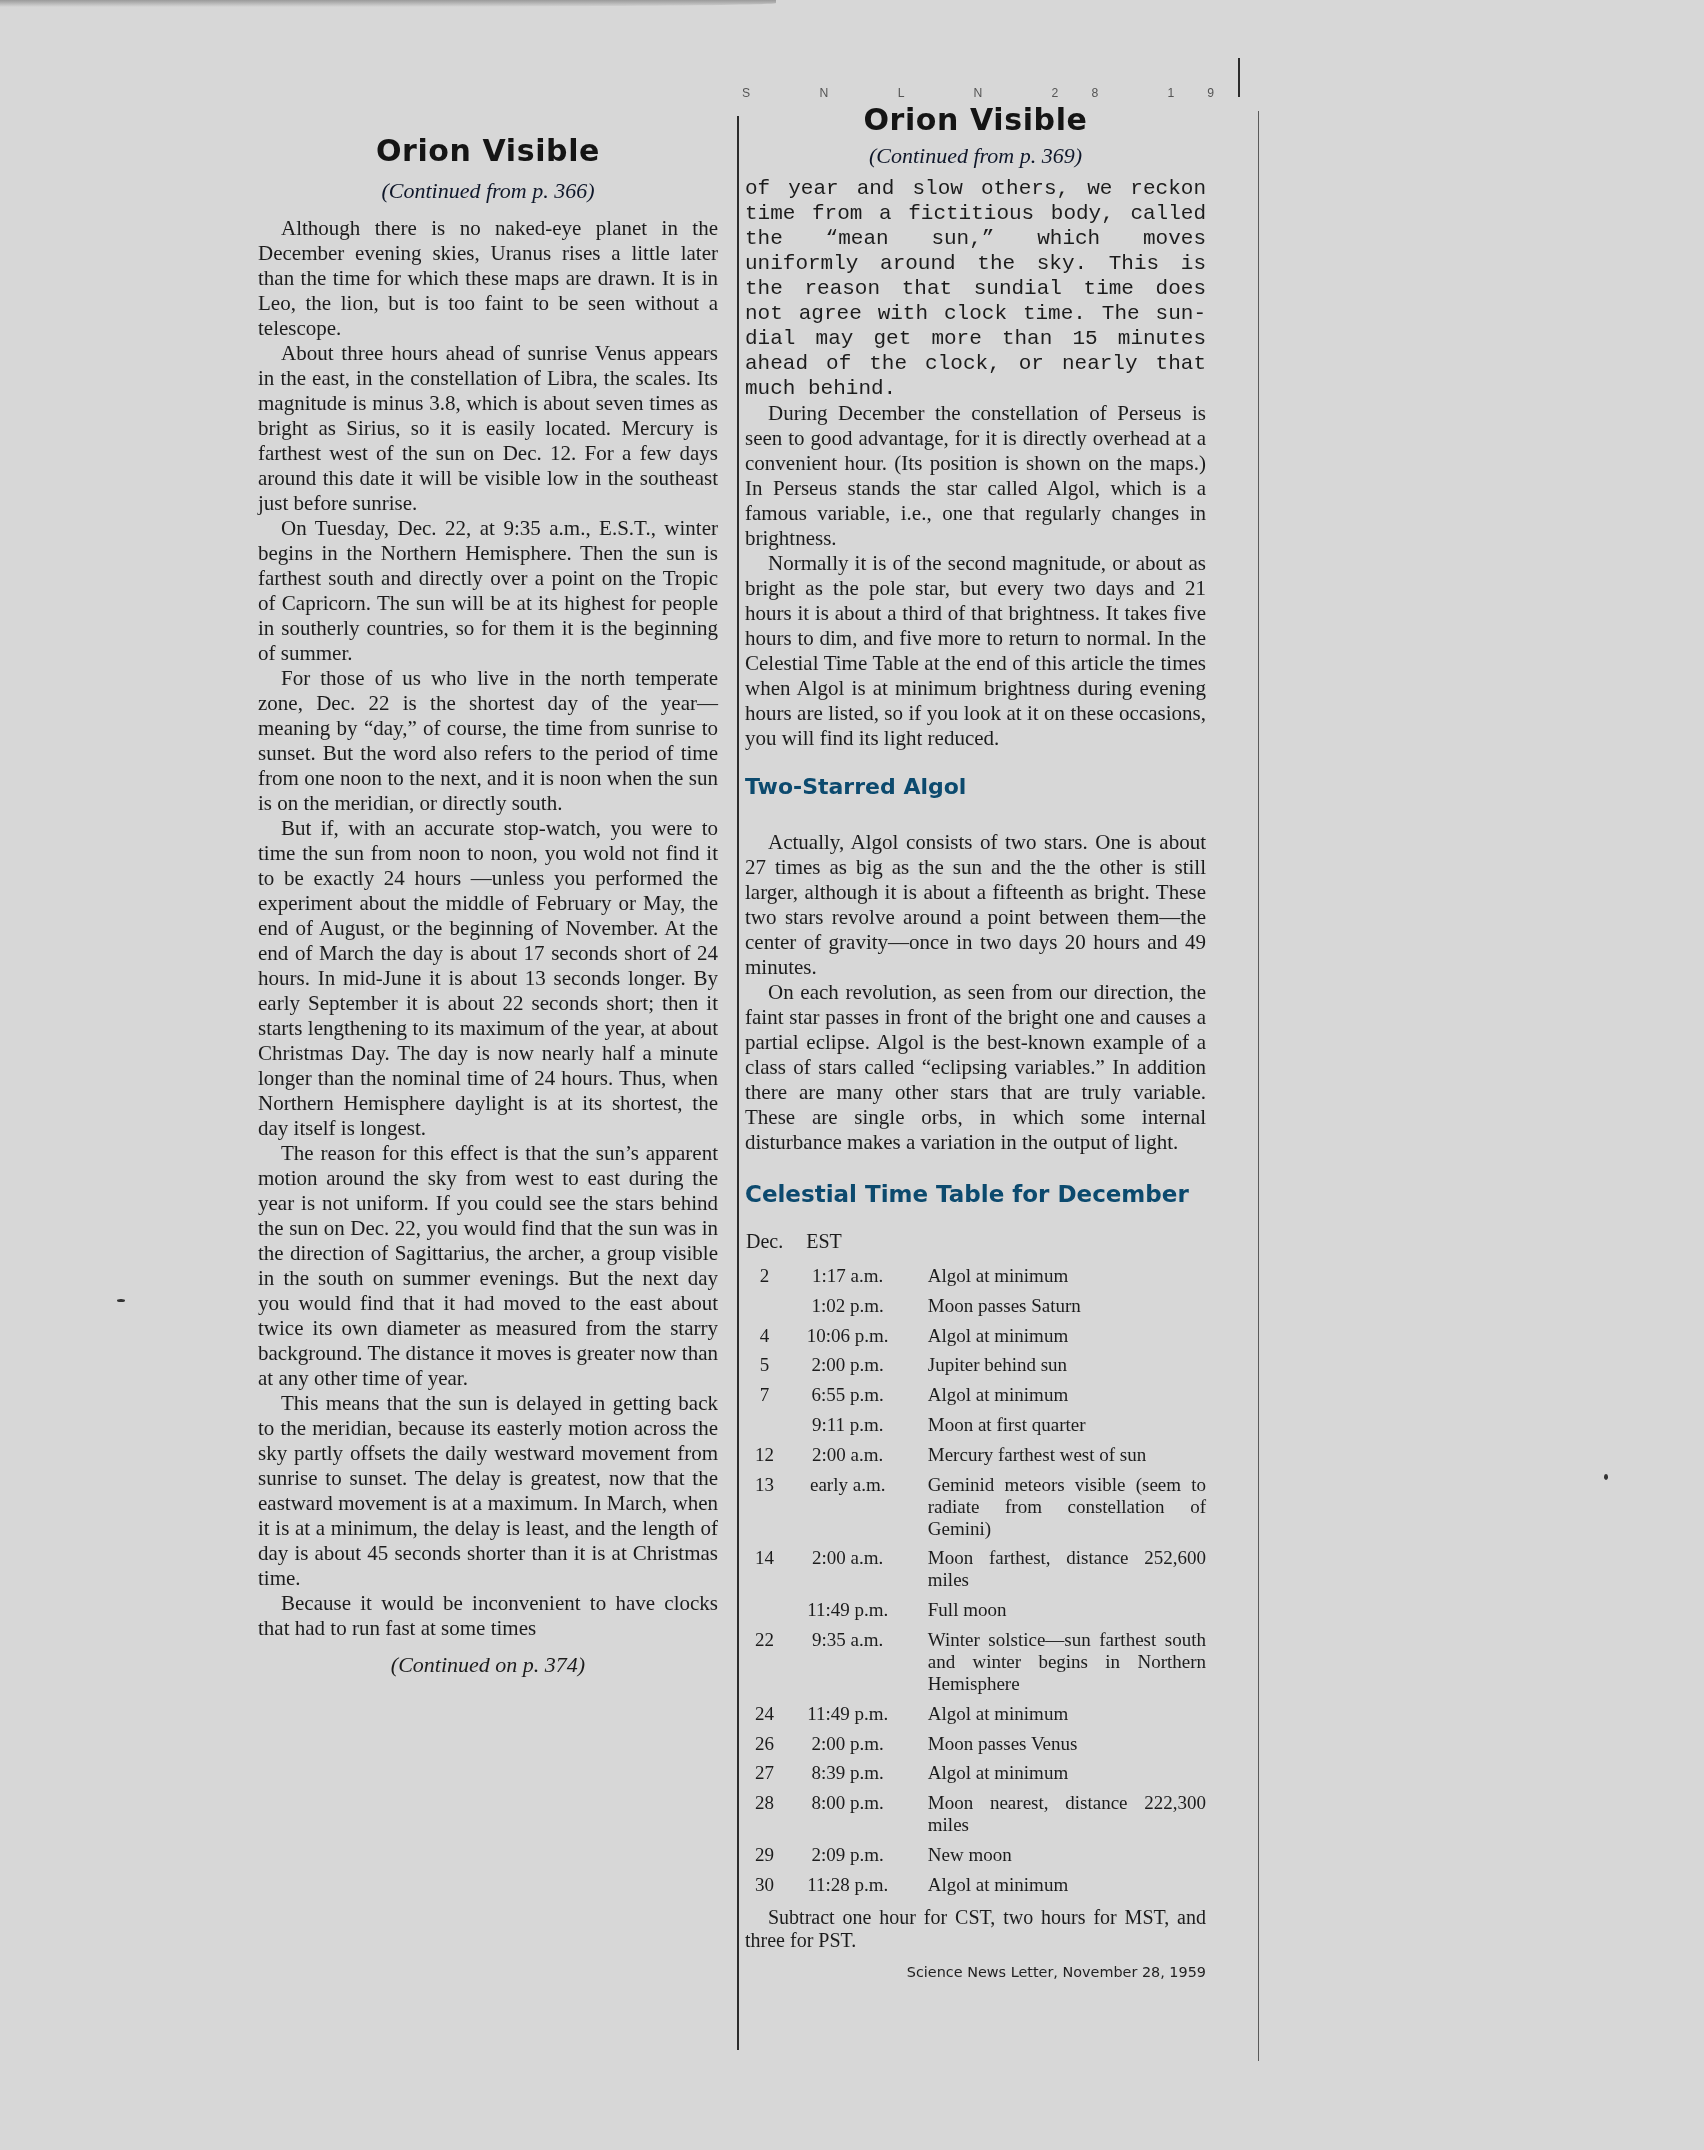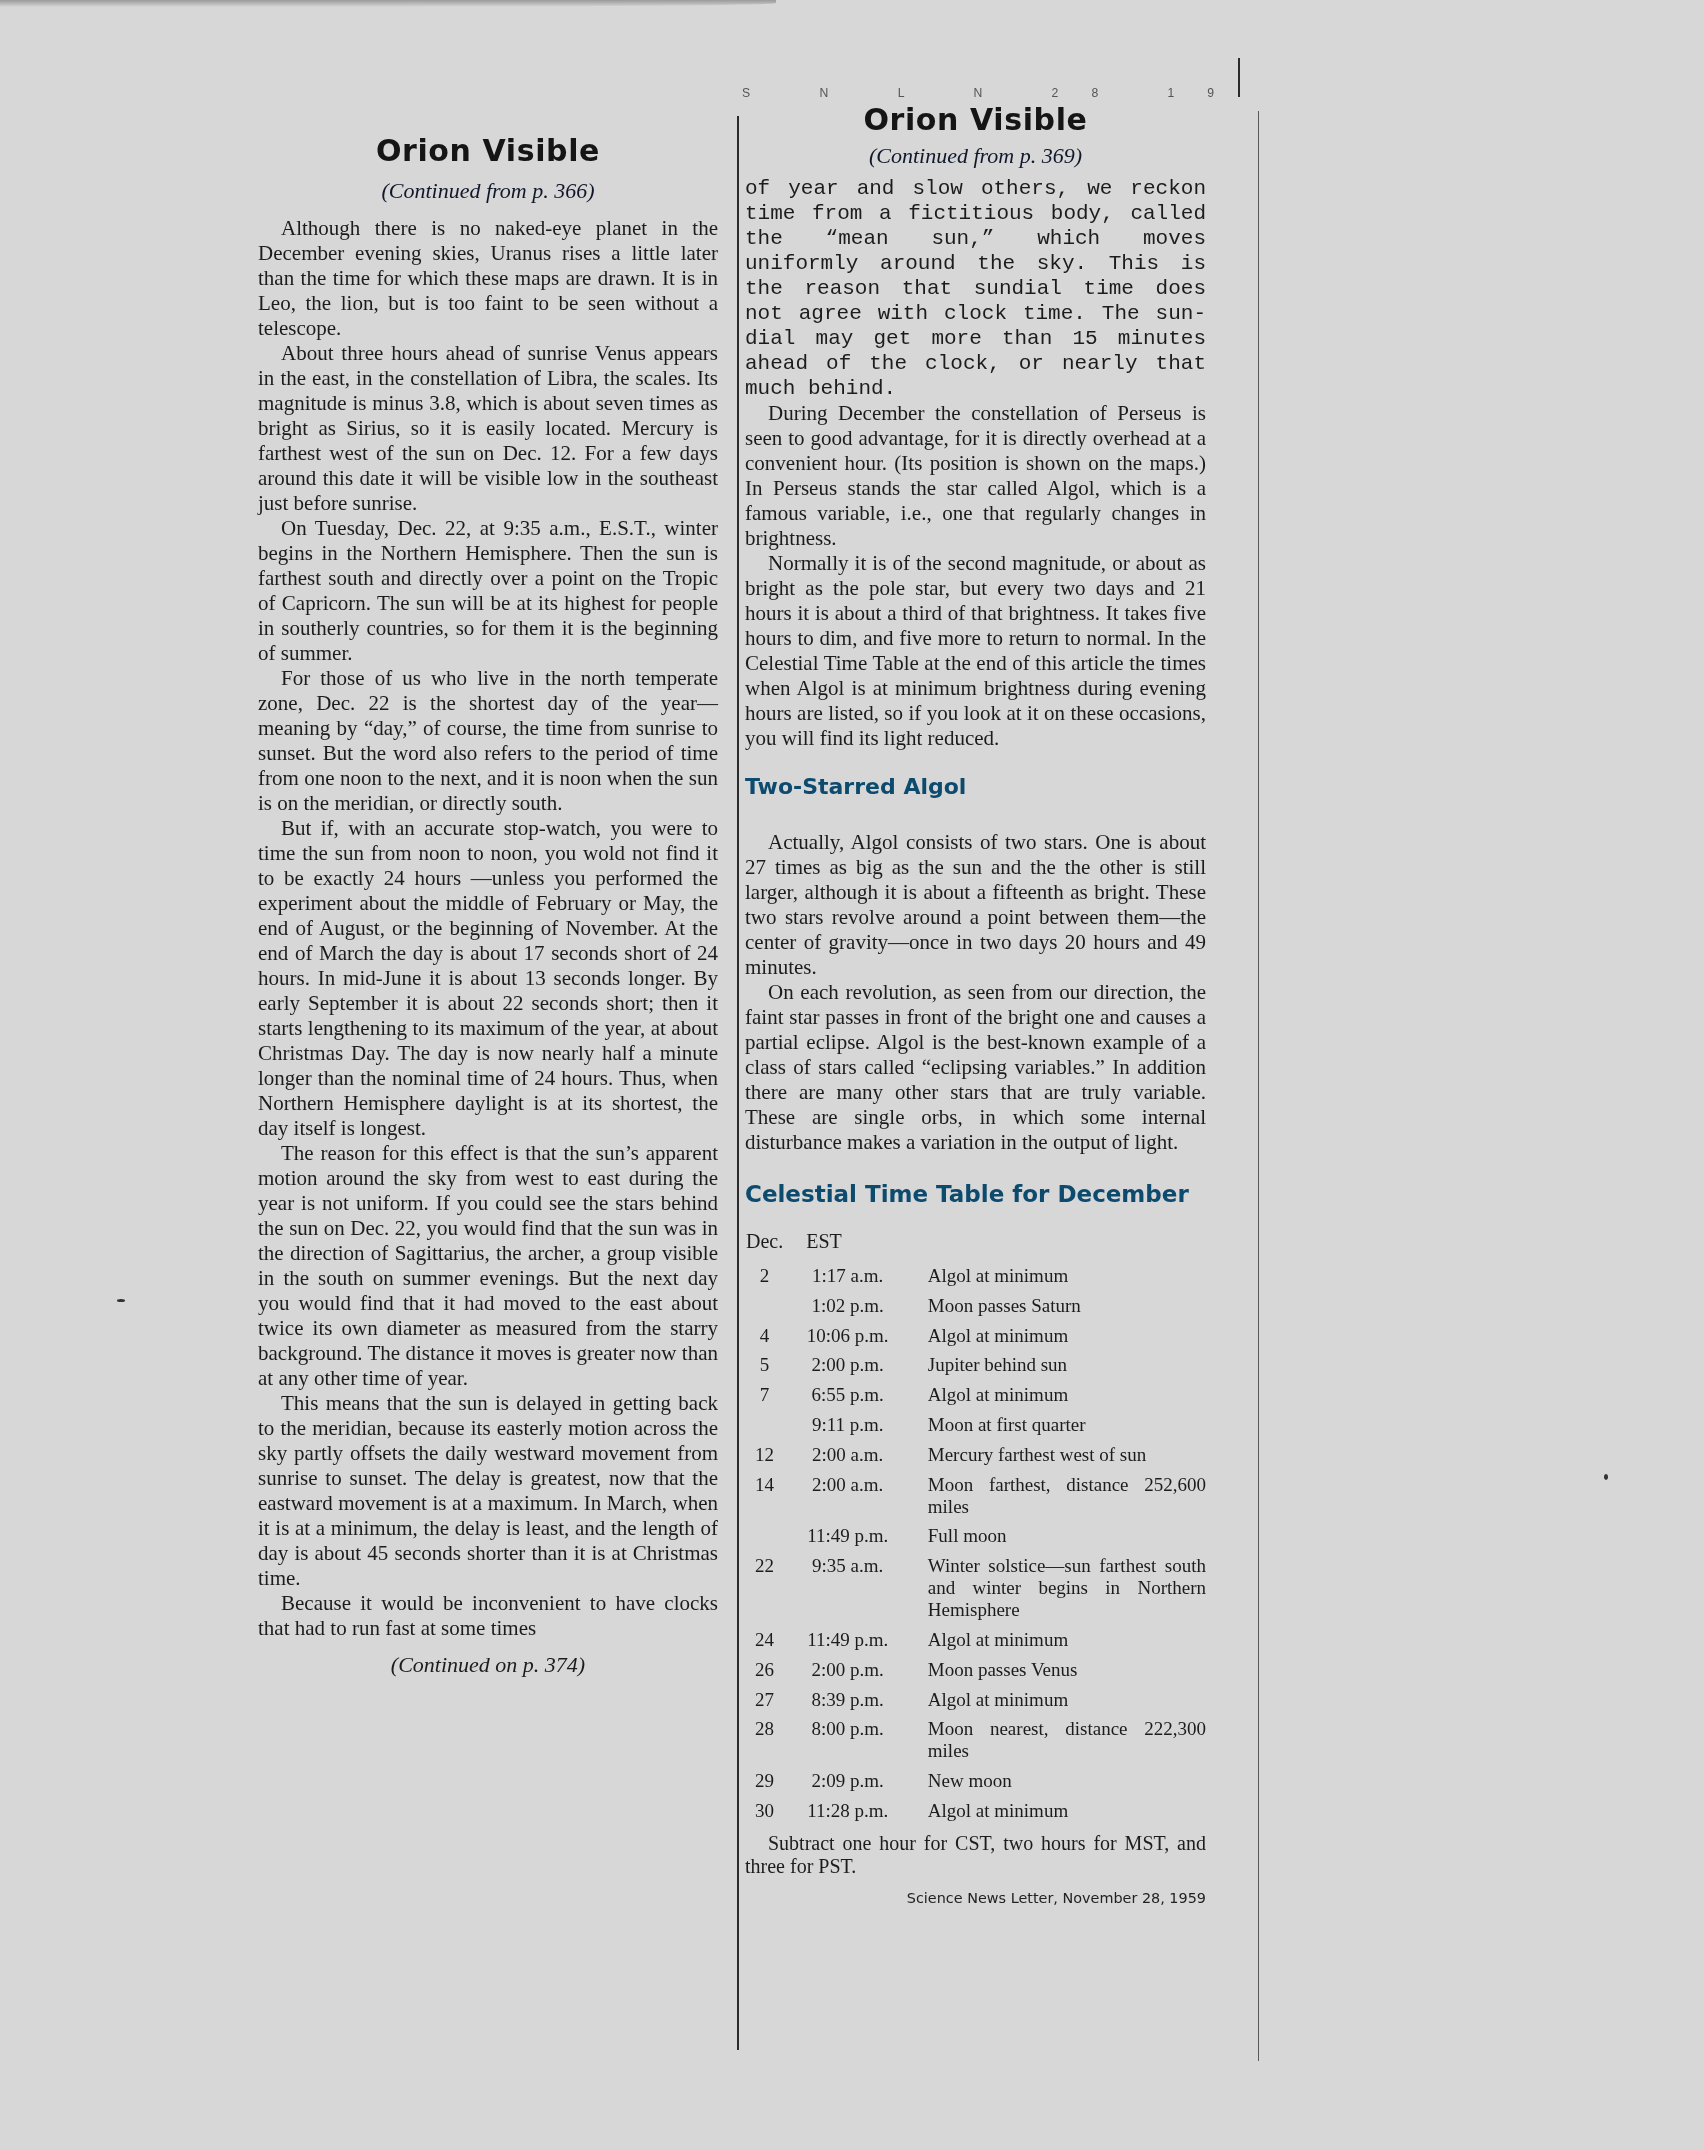--- a/index.html
+++ b/index.html
@@ -136,20 +136,25 @@
           <td class="c-day"></td>
           <td class="c-time">9:11 p.m.</td>
           <td class="c-event">Moon at first quarter</td>
         </tr>
         <tr>
           <td class="c-day">12</td>
           <td class="c-time">2:00 a.m.</td>
           <td class="c-event">Mercury farthest west of sun</td>
         </tr>
         <tr>
+          <td class="c-day">13</td>
+          <td class="c-time">early a.m.</td>
+          <td class="c-event">Geminid meteors visible (seem to radiate from constellation of Gemini)</td>
+        </tr>
+        <tr>
           <td class="c-day">14</td>
           <td class="c-time">2:00 a.m.</td>
           <td class="c-event">Moon farthest, distance 252,­600 miles</td>
         </tr>
         <tr>
           <td class="c-day"></td>
           <td class="c-time">11:49 p.m.</td>
           <td class="c-event">Full moon</td>
         </tr>
         <tr>

